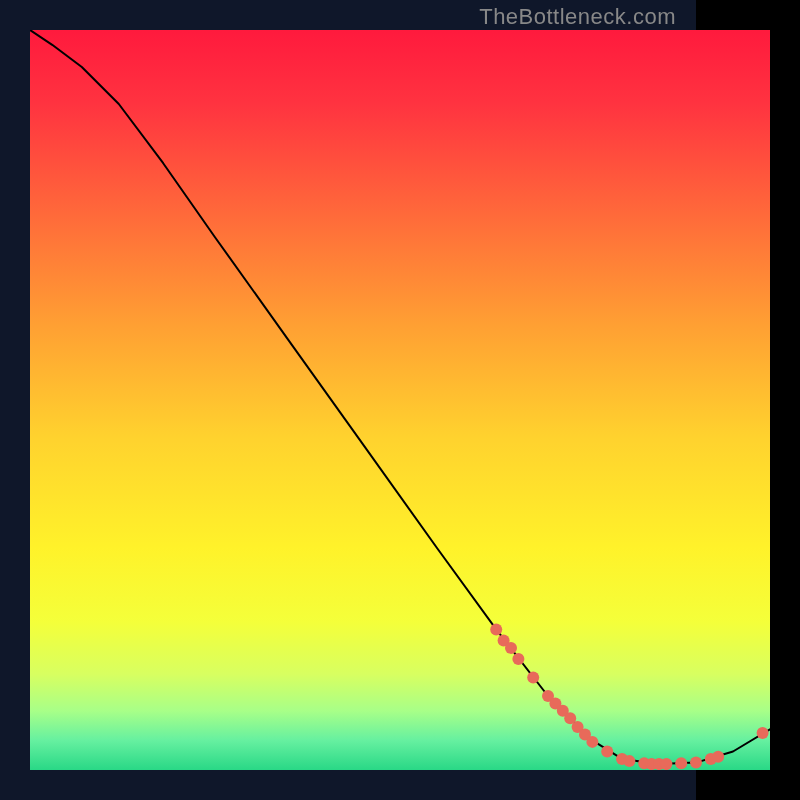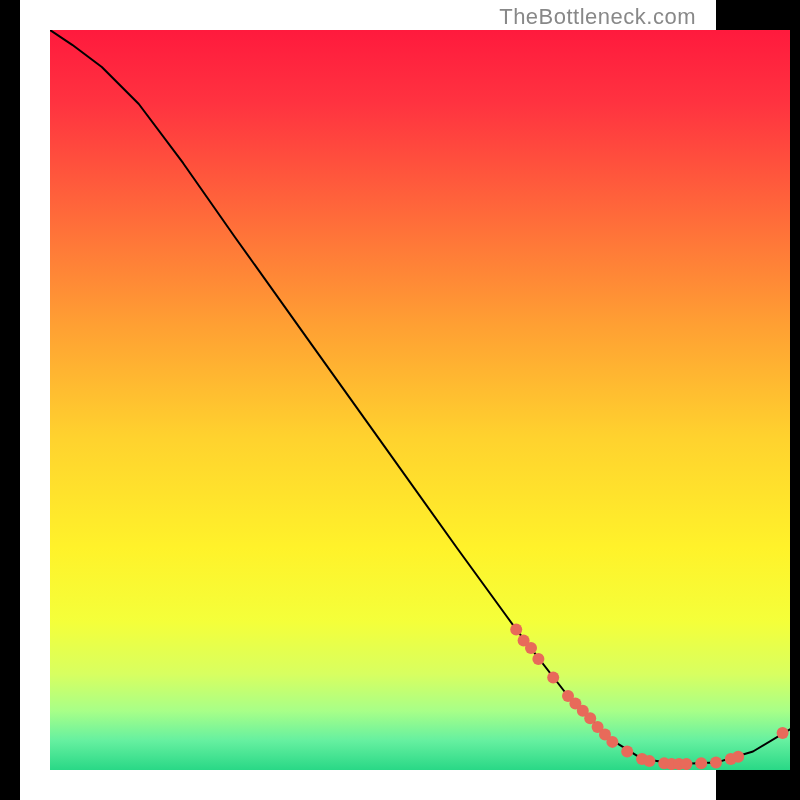--- a/index.html
+++ b/index.html
@@ -8,22 +8,21 @@
     width: 800px;
     height: 800px;
     background: #000;
     font-family: Arial, Helvetica, sans-serif;
     overflow: hidden;
   }
   .frame {
     position: relative;
     width: 696px;
     height: 800px;
-    background: #ffffff;
-    margin-left: 20px;
+    background: #0f172a;
   }
   .watermark {
     position: absolute;
     top: 4px;
     right: 20px;
     color: #888;
     font-size: 22px;
     letter-spacing: 0.5px;
     z-index: 10;
   }

